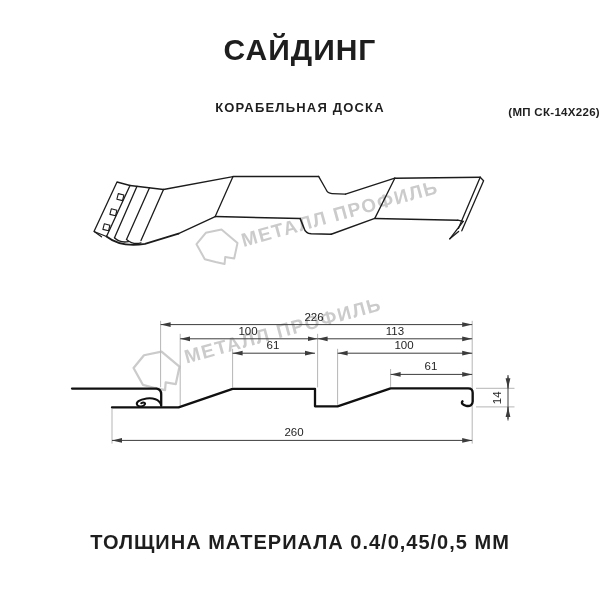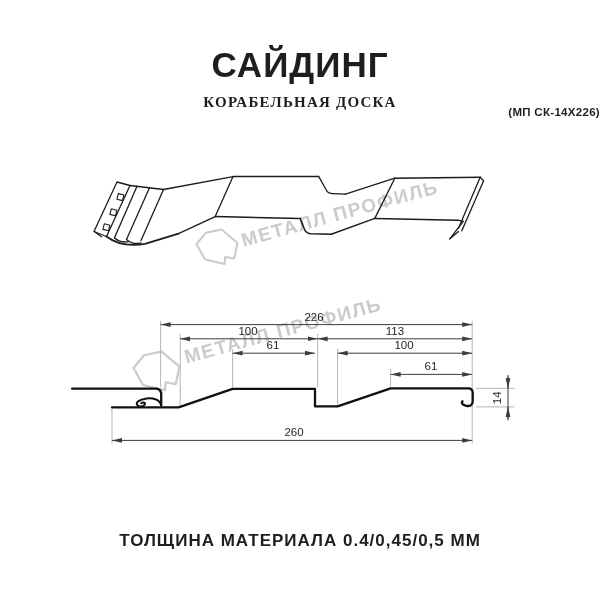--- a/index.html
+++ b/index.html
@@ -1,24 +1,24 @@
 <!DOCTYPE html>
 <html><head>
 <meta charset="utf-8">
 <style>
   html,body{margin:0;padding:0;background:#fff;}
   .canvas{
     position:relative;width:600px;height:600px;background:#fff;overflow:hidden;
     font-family:"Liberation Sans","DejaVu Sans",sans-serif;color:#1e1e1e;
   }
   .hdr{position:absolute;left:0;right:0;text-align:center;white-space:nowrap;}
-  .title{top:45px;font-size:35px;font-weight:800;letter-spacing:1px;}
-  .subtitle{top:94px;font-size:15px;font-weight:700;letter-spacing:1.2px;font-family:Liberation Serif, serif;}
+  .title{top:33px;font-size:30px;font-weight:800;letter-spacing:1px;}
+  .subtitle{top:100px;font-size:13px;font-weight:700;letter-spacing:1.2px;}
   .code{top:106px;font-size:11.5px;font-weight:700;letter-spacing:.3px;text-align:right;}
-  .footer{top:531px;font-size:17px;font-weight:600;letter-spacing:1px;}
+  .footer{top:531px;font-size:20px;font-weight:600;letter-spacing:1px;}
   svg.draw{position:absolute;left:0;top:0;}
   svg text{font-family:"Liberation Sans","DejaVu Sans",sans-serif;}
   .dimlbl{font-size:11.5px;fill:#1f1f1f;}
   .wmtext{font-size:19px;font-weight:700;letter-spacing:1.5px;fill:#cbcbcb;}
 </style>
 </head>
 <body>
 
 <div class="canvas">
 

